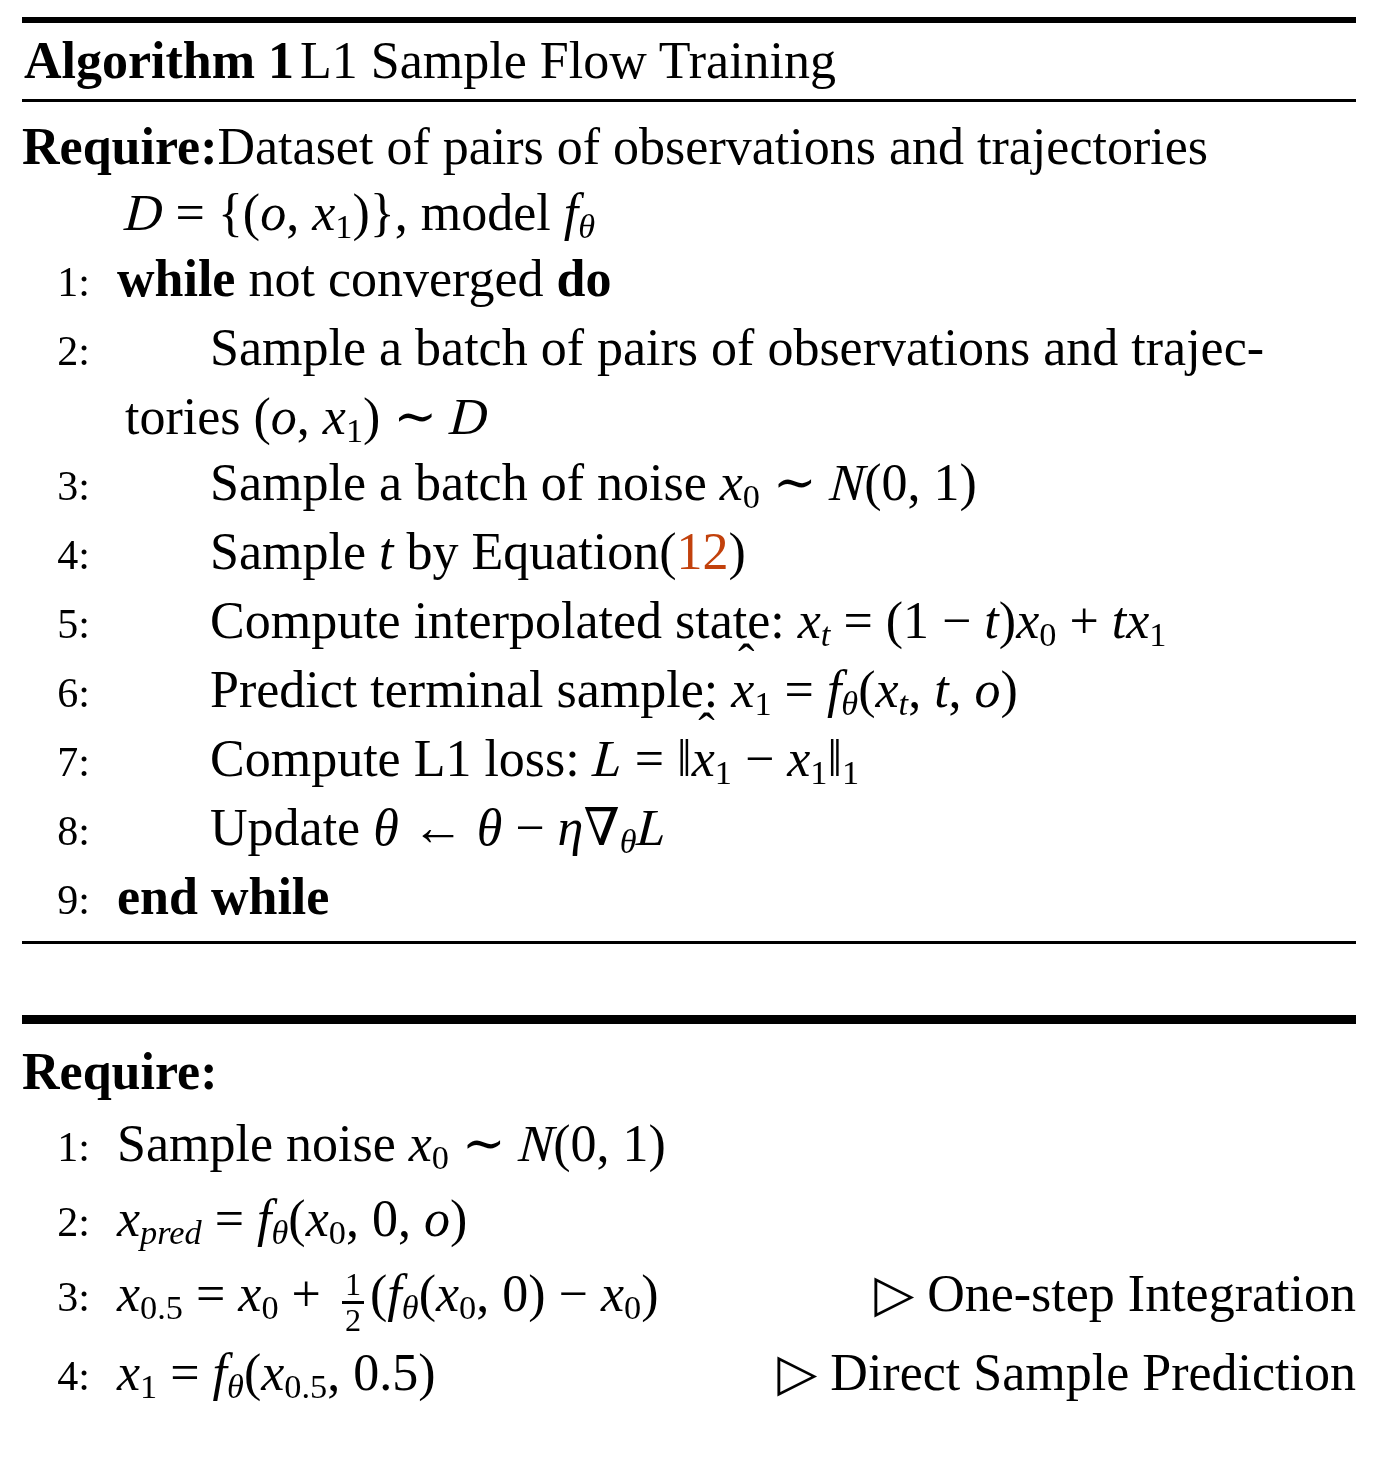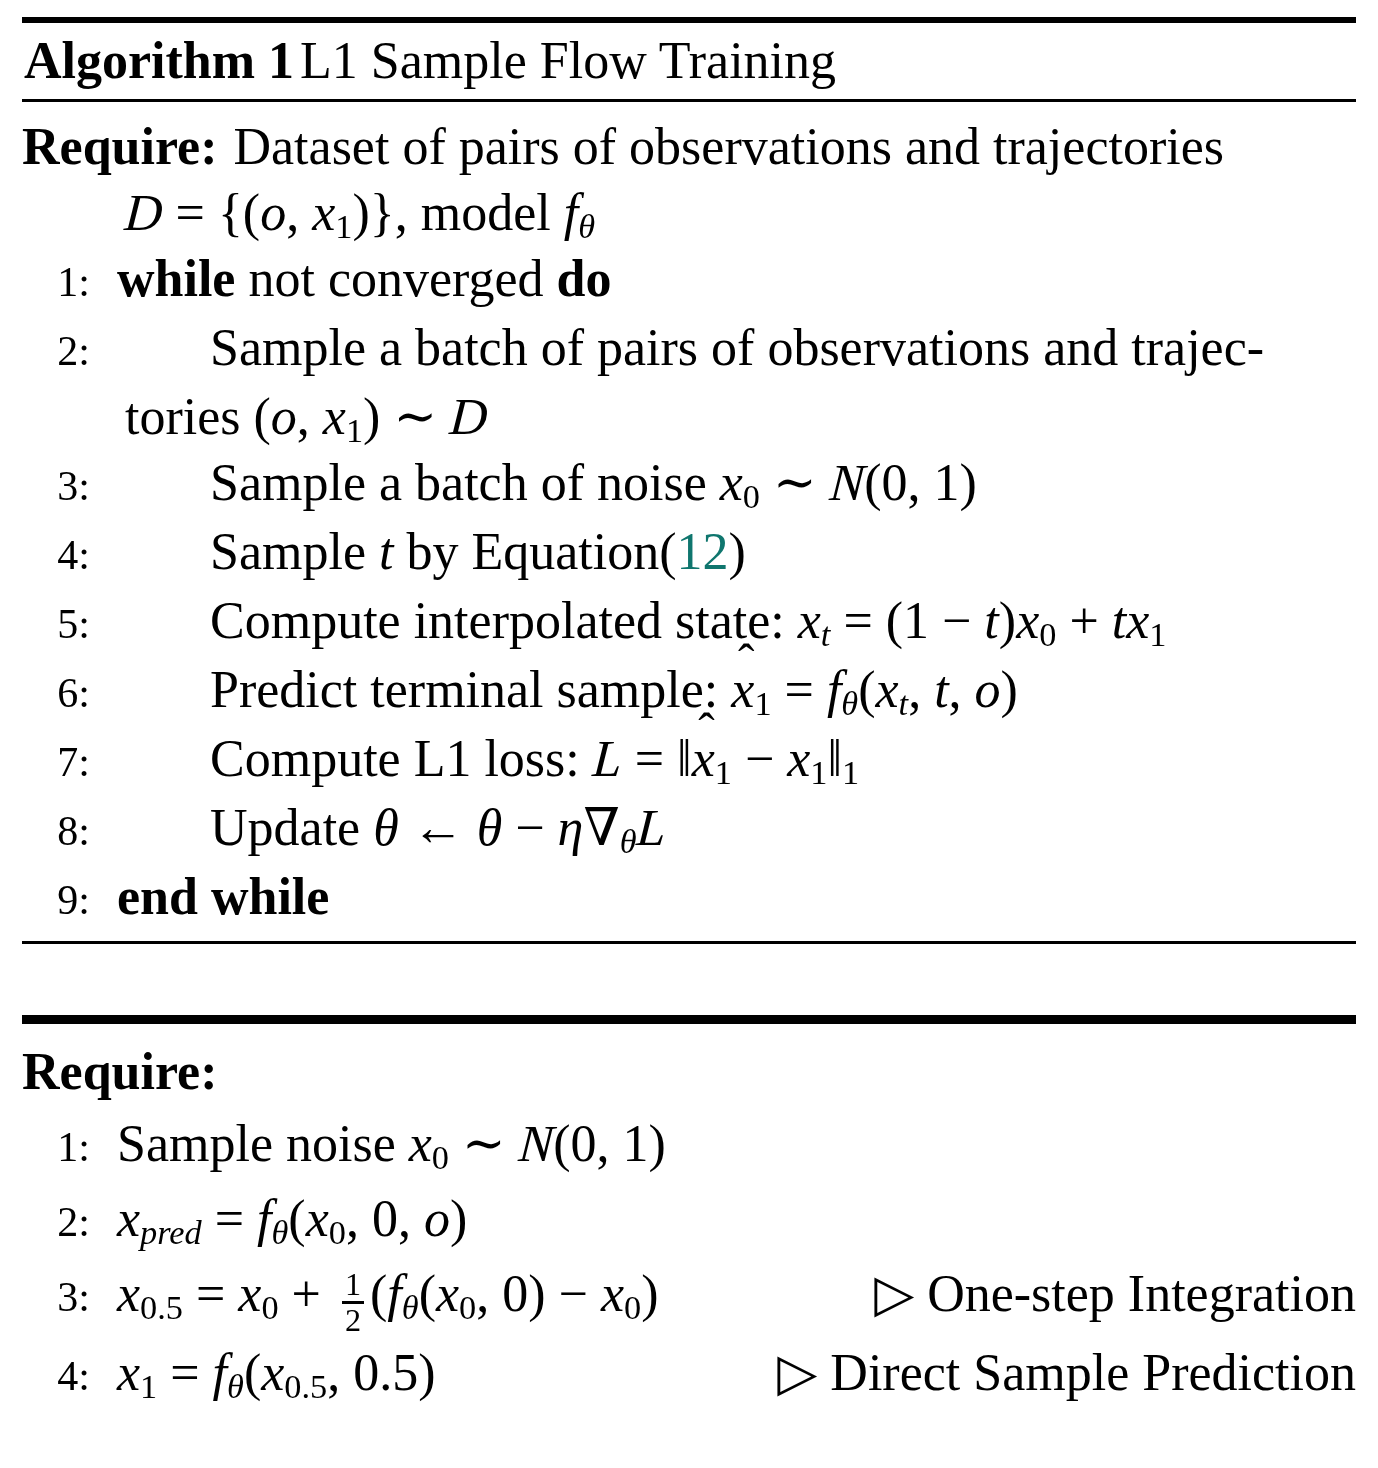--- a/index.html
+++ b/index.html
@@ -44,37 +44,37 @@
     flex: 0 0 68px;
     text-align: right;
     font-size: 42px;
     white-space: nowrap;
   }
   .stmt { white-space: nowrap; }
   .stmt.d0 { margin-left: 27px; }
   .stmt.d1 { margin-left: 120px; text-align: center; }
   .stmt.after-num-cont { margin-left: 35px; }
   .stmt.cont { margin-left: 103px; }
-  .req-label { font-weight: bold; margin-right: 16px; }
+  .req-label { font-weight: bold; }
   .comment { margin-left: auto; padding-left: 20px; white-space: nowrap; }
   .gap { height: 71px; }
   
   i { font-style: italic; }
   sub {
     font-size: 0.66em;
     vertical-align: -0.22em;
     line-height: 0;
   }
   .cal {
     font-style: italic;
     display: inline-block;
     transform: skewX(-4deg);
   }
   .eqlink {
-    color: #0f766e;
+    color: #c2410c;
     cursor: pointer;
   }
   .hat {
     position: relative;
     display: inline-block;
     font-style: italic;
   }
   .hat::after {
     content: 'ˆ';
     position: absolute;

